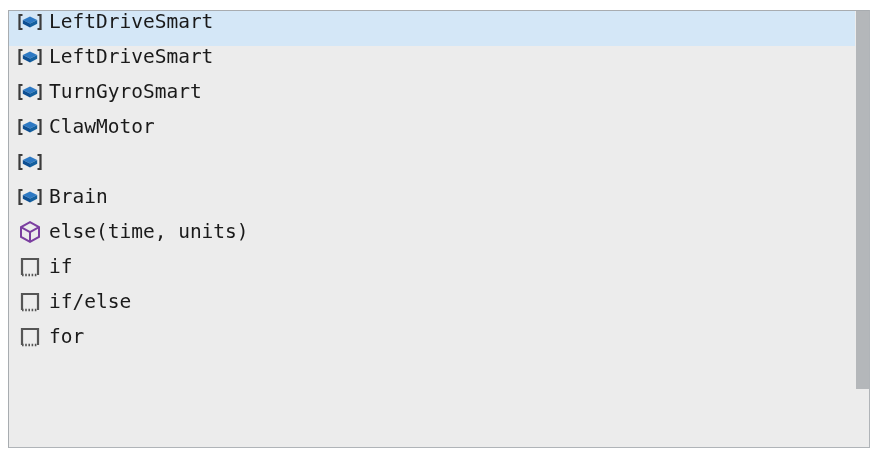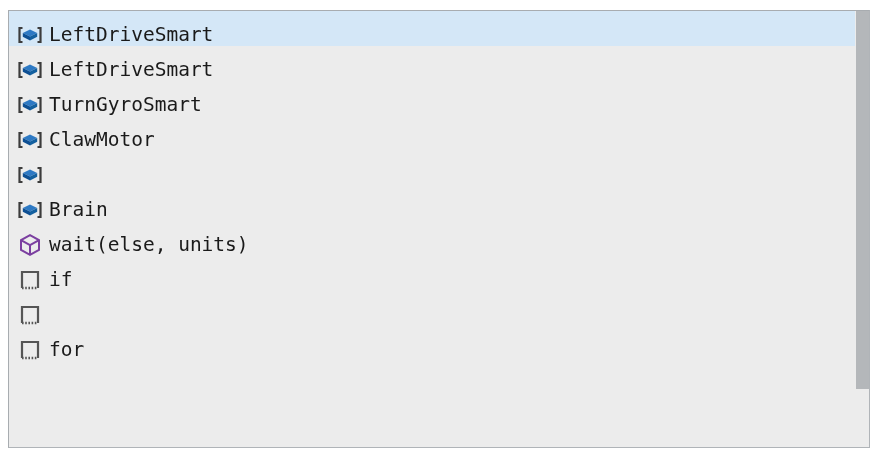--- a/index.html
+++ b/index.html
@@ -33,21 +33,21 @@
     position: absolute;
     left: 0;
     top: 0;
     right: 14px;
     bottom: 0;
     background: #ececec;
   }
 
   .palette-row {
     display: flex;
-    align-items: flex-end;
+    align-items: flex-start;
     height: 35px;
     padding-left: 8px;
     box-sizing: border-box;
     background: transparent;
     white-space: nowrap;
   }
   .palette-row.selected {
     background: #d4e7f7;
   }
 
@@ -166,38 +166,39 @@
         <span class="row-label">Brain</span>
       </div>
       <div class="palette-row">
         <span class="row-icon">
           <svg width="24" height="24" viewBox="0 0 24 24">
             <path d="M12 2.2 L21 7.2 V16.8 L12 21.8 L3 16.8 V7.2 Z" fill="none" stroke="#7b3fa0" stroke-width="2"></path>
             <path d="M3 7.2 L12 12.2 L21 7.2" fill="none" stroke="#7b3fa0" stroke-width="2"></path>
             <path d="M12 12.2 V21.8" fill="none" stroke="#7b3fa0" stroke-width="2"></path>
           </svg>
         </span>
-        <span class="row-label">wait(else, units)</span>
+        <span class="row-label">else(time, units)</span>
       </div>
       <div class="palette-row">
         <span class="row-icon">
           <svg width="24" height="24" viewBox="0 0 24 24">
             <path d="M4 20 V4 H20 V20" fill="none" stroke="#555555" stroke-width="2.2"></path>
             <path d="M4 20 H20" fill="none" stroke="#555555" stroke-width="2.4" stroke-dasharray="1.6 1.6"></path>
           </svg>
         </span>
         <span class="row-label">if</span>
       </div>
       <div class="palette-row">
         <span class="row-icon">
           <svg width="24" height="24" viewBox="0 0 24 24">
             <path d="M4 20 V4 H20 V20" fill="none" stroke="#555555" stroke-width="2.2"></path>
             <path d="M4 20 H20" fill="none" stroke="#555555" stroke-width="2.4" stroke-dasharray="1.6 1.6"></path>
           </svg>
         </span>
+        <span class="row-label">if/else</span>
       </div>
       <div class="palette-row">
         <span class="row-icon">
           <svg width="24" height="24" viewBox="0 0 24 24">
             <path d="M4 20 V4 H20 V20" fill="none" stroke="#555555" stroke-width="2.2"></path>
             <path d="M4 20 H20" fill="none" stroke="#555555" stroke-width="2.4" stroke-dasharray="1.6 1.6"></path>
           </svg>
         </span>
         <span class="row-label">for</span>
       </div>

